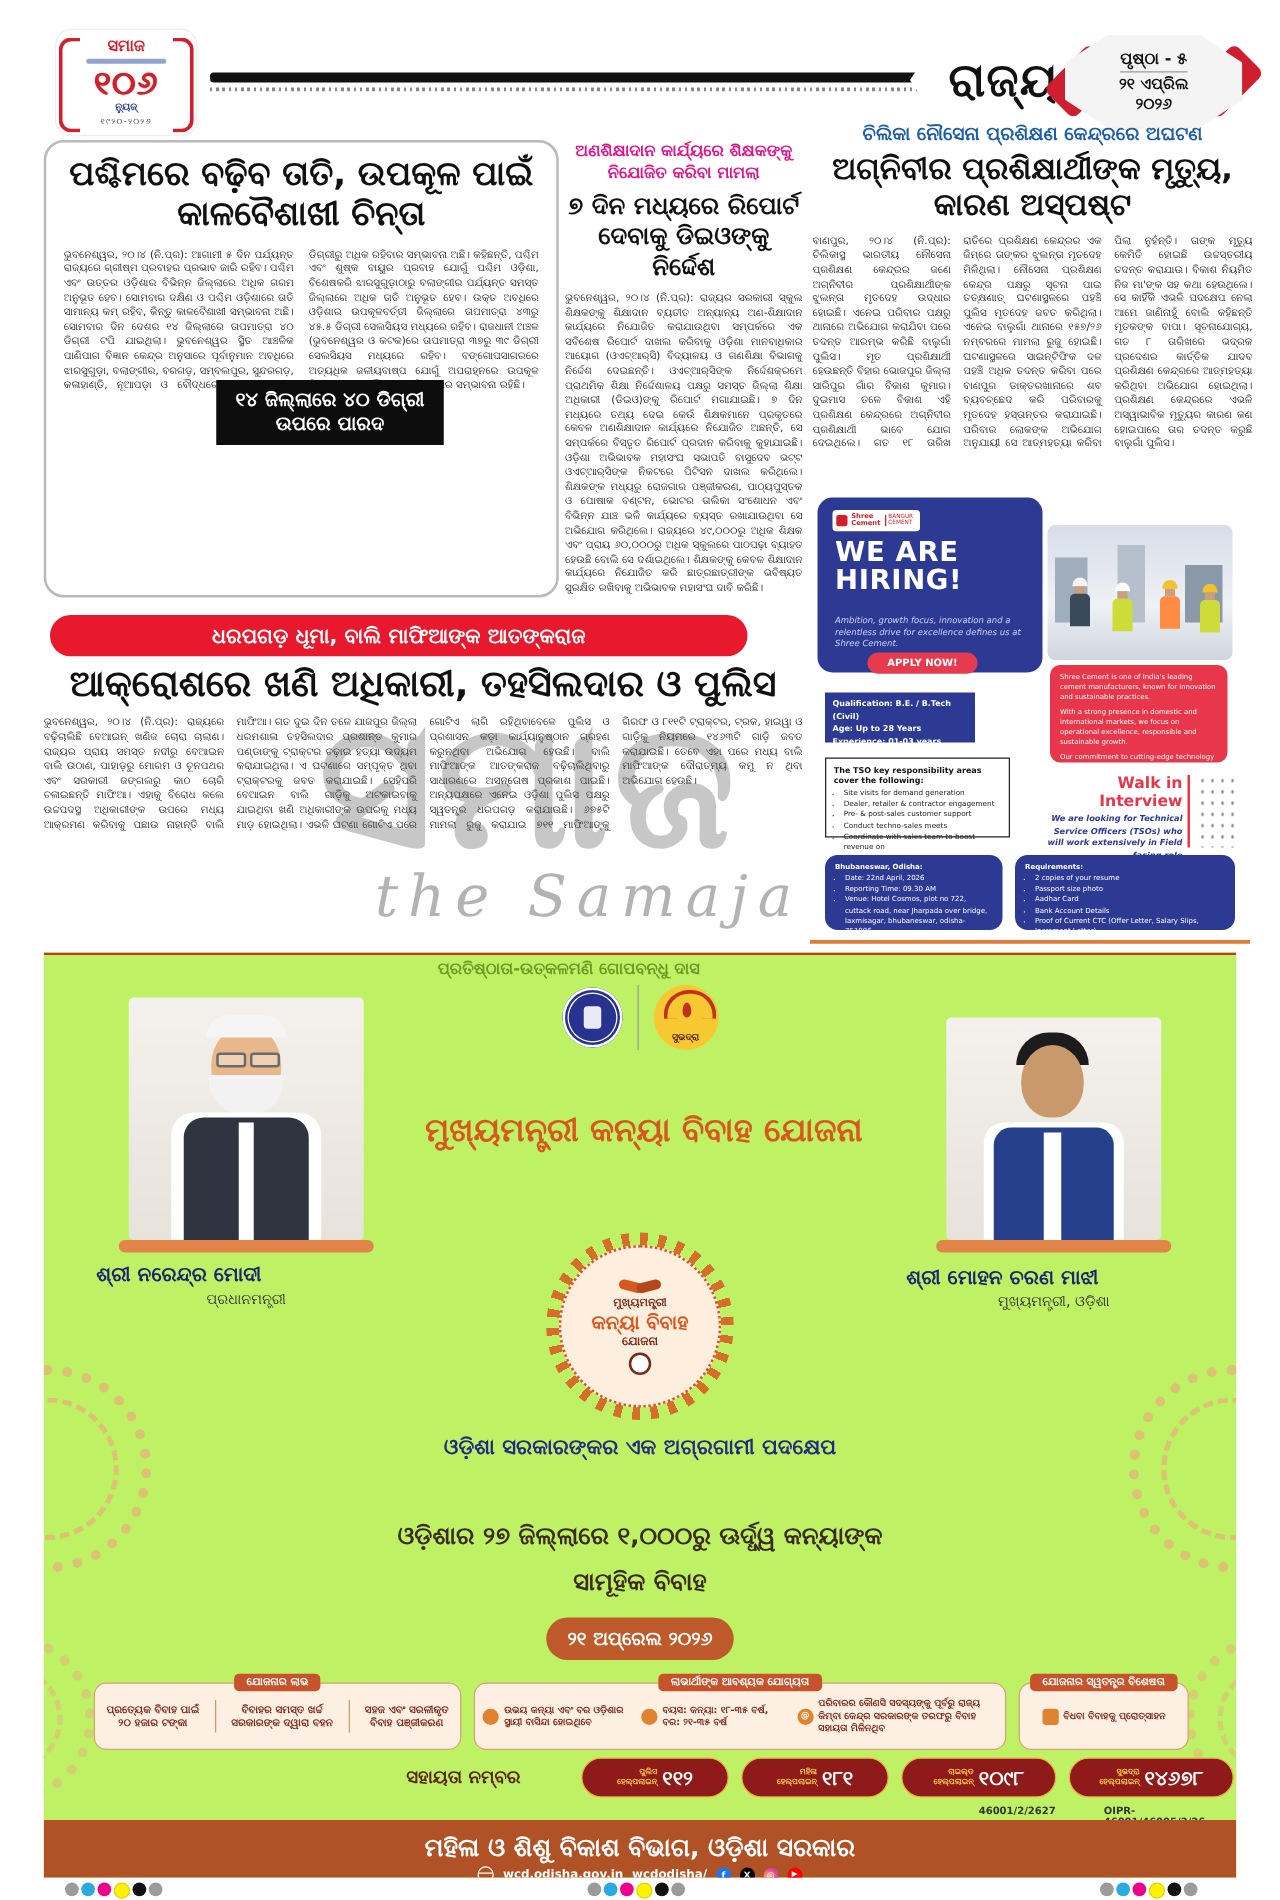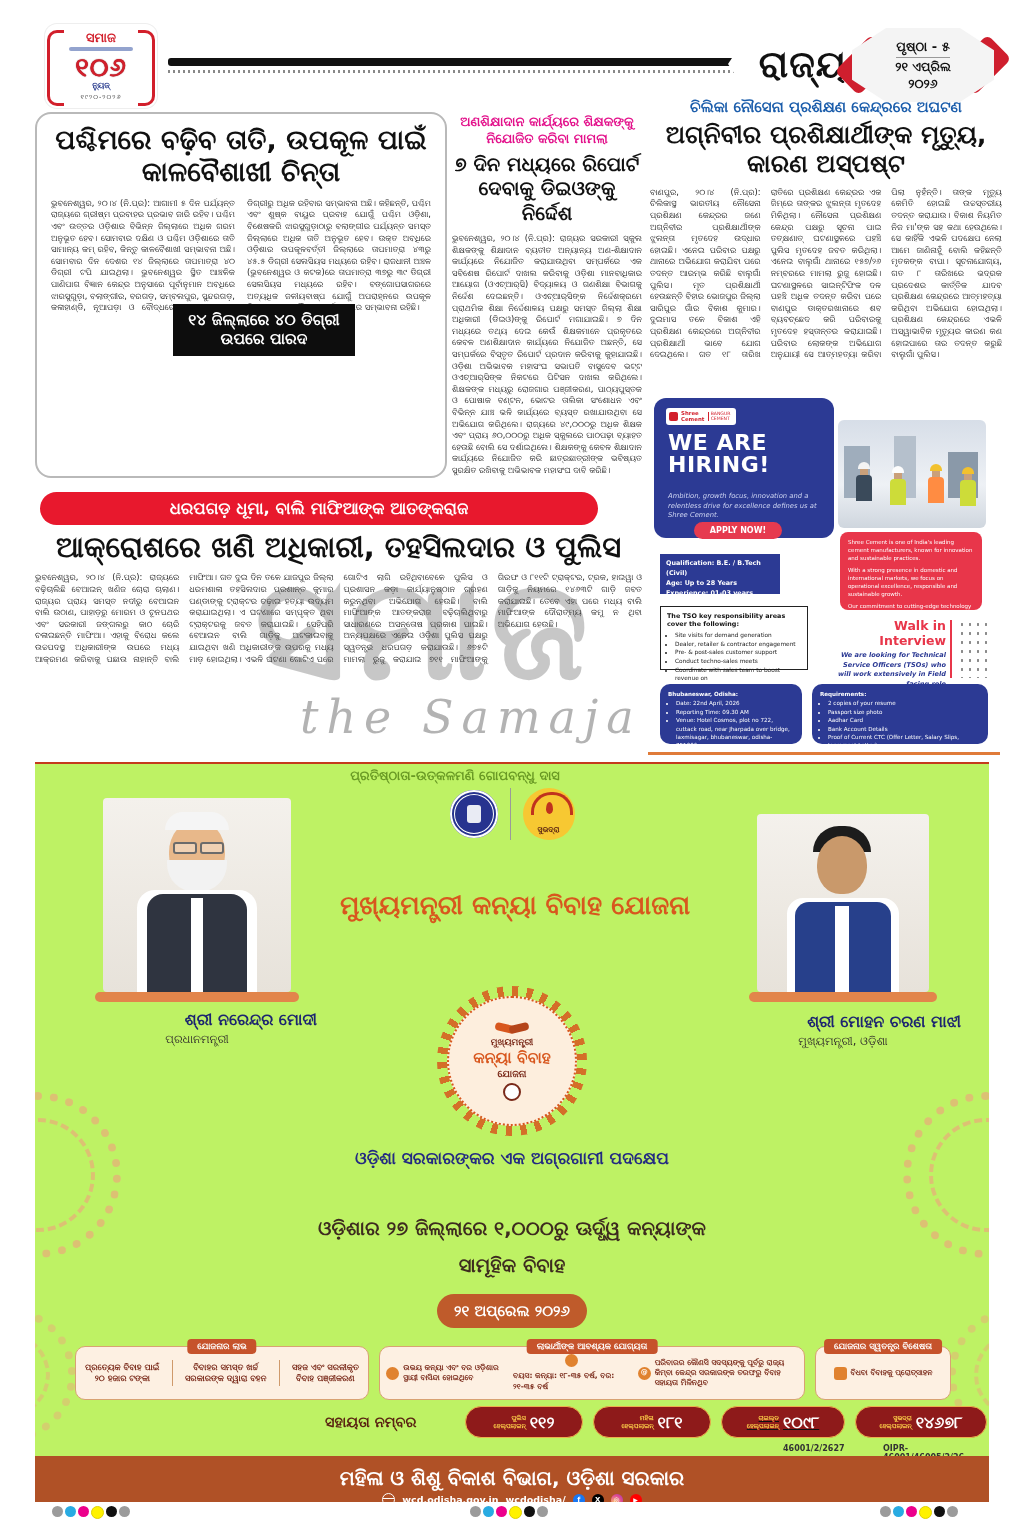--- a/index.html
+++ b/index.html
@@ -114,21 +114,21 @@
   .logo-div{width:1px;height:52px;background:#9a9a9a;}
   .sub-emblem{width:52px;height:52px;border-radius:50%;background:#f7c832;position:relative;
     display:flex;flex-direction:column;align-items:center;justify-content:flex-end;padding-bottom:5px;box-sizing:border-box;}
   .sub-arc{position:absolute;top:4px;left:8px;width:36px;height:20px;border:3px solid #c0321e;border-bottom:none;border-radius:20px 20px 0 0;}
   .sub-drop{position:absolute;top:14px;left:23px;width:7px;height:12px;background:#c0321e;border-radius:50% 50% 50% 50%/60% 60% 40% 40%;}
   .sub-txt{font-size:7.5px;font-weight:bold;color:#5a2312;}
   .photo-frame{position:absolute;background:linear-gradient(#f4f1ec,#e7e2da);border-radius:4px;overflow:hidden;}
   .ped{position:absolute;background:#e2854b;border-radius:5px;height:10px;}
   .head-sk{position:absolute;border-radius:50% 50% 46% 46%;}
   .scheme-title{position:absolute;left:250px;top:128px;width:460px;text-align:center;color:#d8571e;font-size:26px;font-weight:bold;}
-  .name{position:absolute;text-align:right;font-weight:bold;color:#1c2470;font-size:16px;}
+  .name{position:absolute;text-align:left;font-weight:bold;color:#1c2470;font-size:16px;}
   .role{position:absolute;text-align:center;color:#33302c;font-size:11.5px;}
   .c-emblem{position:absolute;left:402px;top:224px;width:150px;height:150px;}
   .c-ring{position:absolute;inset:0;border-radius:50%;
     background:repeating-conic-gradient(#d8571e 0 5deg,transparent 5deg 12deg);opacity:.85;}
   .c-inner{position:absolute;inset:10px;border-radius:50%;background:#fdeedd;border:2px dotted #d8571e;
     display:flex;flex-direction:column;align-items:center;justify-content:center;gap:1px;}
   .hands{width:34px;height:12px;position:relative;margin-bottom:2px;}
   .hands i{position:absolute;width:20px;height:8px;background:#d8571e;border-radius:4px;}
   .hands i.a{left:0;top:2px;transform:rotate(14deg);}
   .hands i.b{right:0;top:2px;transform:rotate(-14deg);background:#b5451a;}
@@ -411,21 +411,21 @@
       </div>
     </div>
 
     <div class="info-box" style="left:344px;width:424px;">
       <div class="info-tab">ଲାଭାର୍ଥୀଙ୍କ ଆବଶ୍ୟକ ଯୋଗ୍ୟତା</div>
       <div class="info-in">
         <div class="e-item" style="width:120px;">
           <span class="mini-ic"></span>
           <span>ଉଭୟ କନ୍ୟା ଏବଂ ବର ଓଡ଼ିଶାର ସ୍ଥାୟୀ ବାସିନ୍ଦା ହୋଇଥିବେ</span>
         </div>
-        <div class="e-item" style="width:118px;flex-direction:column;">
+        <div class="e-item" style="width:118px;">
           <span class="mini-ic"></span>
           <span>ବୟସ: କନ୍ୟା: ୧୮-୩୫ ବର୍ଷ, ବର: ୨୧-୩୫ ବର୍ଷ</span>
         </div>
         <div class="e-item" style="width:160px;">
           <span class="mini-ic">@</span>
           <span>ପରିବାରର କୌଣସି ସଦସ୍ୟଙ୍କୁ ପୂର୍ବରୁ ରାଜ୍ୟ କିମ୍ବା କେନ୍ଦ୍ର ସରକାରଙ୍କ ତରଫରୁ ବିବାହ ସହାୟତା ମିଳିନଥିବ</span>
         </div>
       </div>
     </div>
 
@@ -441,21 +441,21 @@
 
     <div class="help-label">ସହାୟତା ନମ୍ବର</div>
     <div class="pill" style="left:430px;width:118px;">
       <span class="lab"><span>ପୁଲିସ</span><br><span>ହେଲ୍ପଲାଇନ୍</span></span>
       <span class="num">୧୧୨</span>
     </div>
     <div class="pill" style="left:558px;width:118px;">
       <span class="lab"><span>ମହିଳା</span><br><span>ହେଲ୍ପଲାଇନ୍</span></span>
       <span class="num">୧୮୧</span>
     </div>
-    <div class="pill" style="left:686px;width:124px;text-decoration:underline;">
+    <div class="pill" style="left:686px;width:124px;">
       <span class="lab"><span>ଚାଇଲ୍ଡ</span><br><span>ହେଲ୍ପଲାଇନ୍</span></span>
       <span class="num">୧୦୯୮</span>
     </div>
     <div class="pill" style="left:820px;width:132px;">
       <span class="lab"><span>ସୁଭଦ୍ରା</span><br><span>ହେଲ୍ପଲାଇନ୍</span></span>
       <span class="num">୧୪୬୭୮</span>
     </div>
 
     <div class="codes" style="left:748px;">46001/2/2627</div>
     <div class="codes" style="left:848px;">OIPR-46001/46005/2/26-27/0002</div>

